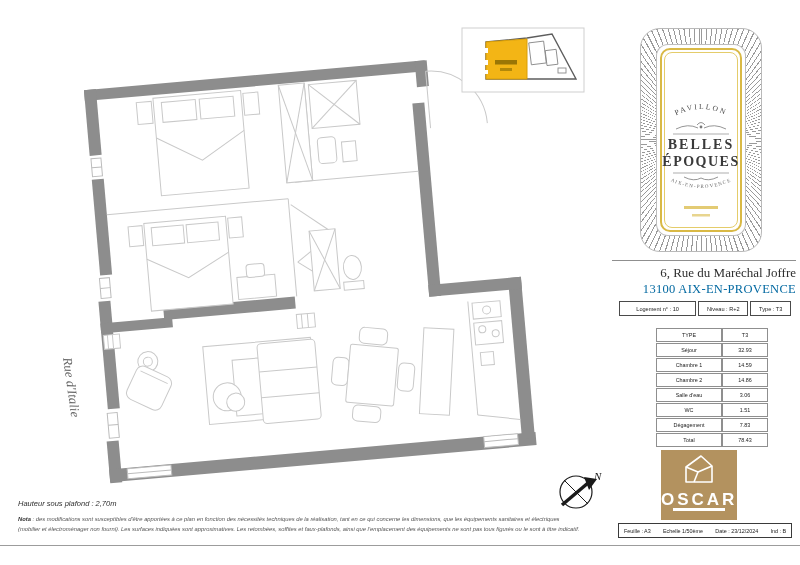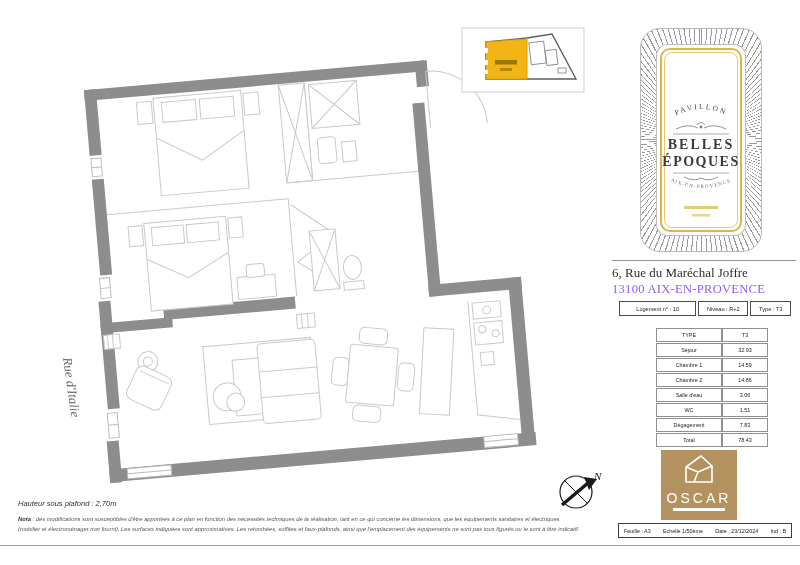--- a/index.html
+++ b/index.html
@@ -14,42 +14,42 @@
   .brand-card{position:absolute;left:640px;top:28px;width:122px;height:224px;}
   .card-ring{position:absolute;inset:0;border-radius:20px;border:1px solid #b9b9b9;
              background:repeating-conic-gradient(from 0deg,#9a9a9a 0deg 0.55deg,#ffffff 0.55deg 2.6deg);}
   .card-white{position:absolute;inset:17px;background:#fff;border-radius:11px;box-shadow:0 0 0 1px #bdbdbd;}
   .card-gold-outer{position:absolute;inset:20px;border:2px solid #d9b945;border-radius:10px;}
   .card-gold-inner{position:absolute;inset:24px;border:1px solid #e4cc6a;border-radius:8px;}
   .card-content{position:absolute;inset:0;}
   .card-serif{font-family:"Liberation Serif",serif;}
 
   
-  .address-block{position:absolute;left:612px;top:260px;width:184px;text-align:left;
+  .address-block{position:absolute;left:612px;top:260px;width:184px;text-align:right;
                  border-top:1px solid #8f8f8f;padding-top:4px;font-family:"Liberation Serif",serif;}
   .address-line1{font-size:13px;color:#2f2f2f;}
-  .address-line2{font-size:12.5px;color:#8b5cf6;margin-top:1px;letter-spacing:.3px;}
+  .address-line2{font-size:12.5px;color:#0369a1;margin-top:1px;letter-spacing:.3px;}
 
   
   .info-row{position:absolute;left:619px;top:301px;width:172px;display:flex;gap:2px;}
   .info-cell{border:1px solid #4a4a4a;background:#fff;font-size:5.6px;color:#222;
              display:flex;align-items:center;justify-content:center;height:13px;}
   .info-cell.c1{width:78px;} .info-cell.c2{width:50px;} .info-cell.c3{width:40px;}
 
   
   .area-table{position:absolute;left:656px;top:327px;border-collapse:separate;border-spacing:0 1px;}
   .area-table td{border:1px solid #8f8f8f;background:#fff;font-size:5.4px;color:#222;
                  text-align:center;height:12px;padding:0 2px;}
   .area-table td.lbl{width:60px;} .area-table td.val{width:40px;}
 
   
   .oscar{position:absolute;left:661px;top:450px;width:76px;height:70px;background:#b3925f;}
   .oscar svg{position:absolute;inset:0;}
   .oscar-name{position:absolute;left:0;right:0;top:40px;text-align:center;color:#fff;
-              font-size:14px;font-weight:normal;letter-spacing:3px;}
+              font-size:17px;font-weight:bold;letter-spacing:3px;}
   .oscar-rule{position:absolute;left:12px;right:12px;top:58px;height:2.5px;background:#fff;}
 
   
   .title-block{position:absolute;left:618px;top:523px;width:174px;height:15px;border:1px solid #3a3a3a;
                display:flex;align-items:center;justify-content:space-between;padding:0 5px;box-sizing:border-box;}
   .title-block span{font-size:5.4px;color:#222;white-space:nowrap;}
 
   
   .hauteur{position:absolute;left:18px;top:499px;font-size:7.5px;font-weight:normal;font-style:italic;color:#2e2e2e;}
   .nota{position:absolute;left:18px;font-size:5.8px;font-style:italic;color:#555;white-space:nowrap;}

